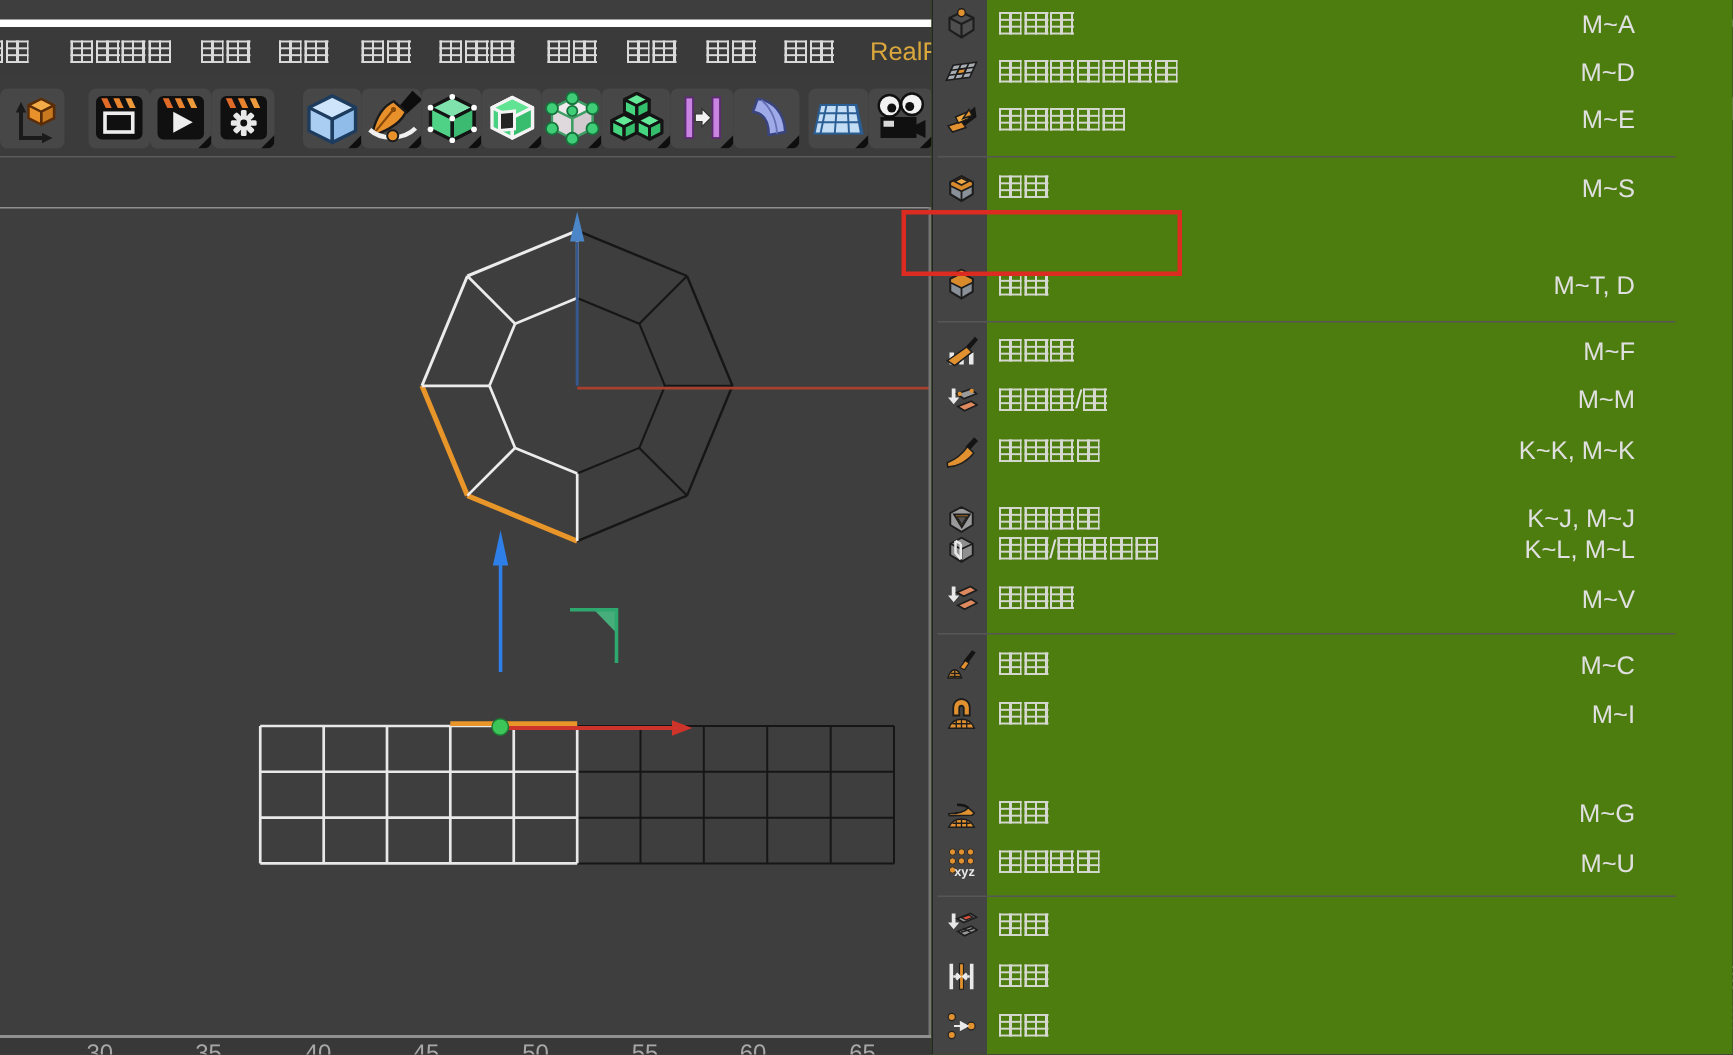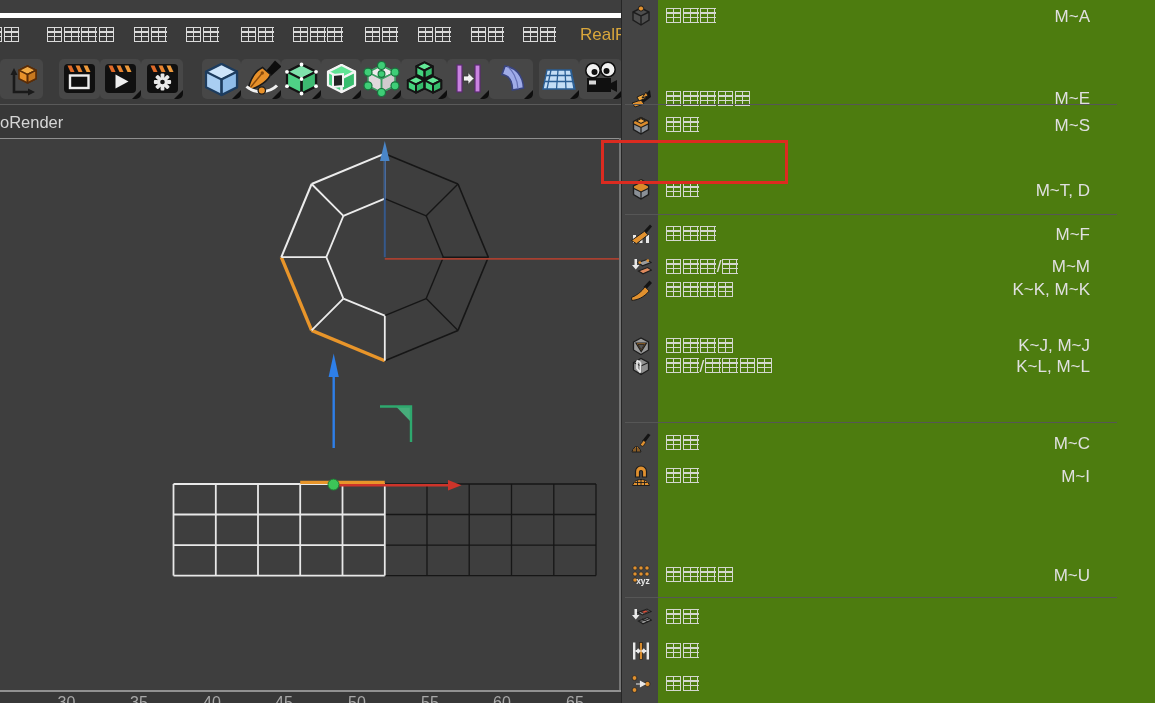--- a/index.html
+++ b/index.html
@@ -256,23 +256,20 @@
           <circle cx="27" cy="10.5" r="7.2" fill="#f2f2f2" stroke="#101010" stroke-width="1.6"></circle>
           <circle cx="13.5" cy="13" r="3" fill="#101010"></circle>
           <circle cx="25.5" cy="12" r="3" fill="#101010"></circle>
           <path d="M6 19 L30 19 L30 24 L36 21 L36 33 L30 30 L30 33 L6 33 Z" fill="#101010"></path>
           <rect x="8" y="21.5" width="7" height="4" fill="#d8d8d8"></rect>
         </svg>
         <span class="notch"></span>
       </div>
     </div>
 <div id="tdiv"></div>
-<div id="labelbar">
-      <span>oRender</span>
-    </div>
 <div id="vp"><svg width="621" height="543" viewBox="0 0 621 543">
         <line x1="384.8" y1="14.7" x2="458.0" y2="45.0" stroke="#161616" stroke-width="1.6"></line>
         <line x1="458.0" y1="45.0" x2="488.3" y2="118.2" stroke="#161616" stroke-width="1.6"></line>
         <line x1="488.3" y1="118.2" x2="458.0" y2="191.4" stroke="#161616" stroke-width="1.6"></line>
         <line x1="458.0" y1="191.4" x2="384.8" y2="221.7" stroke="#161616" stroke-width="1.6"></line>
         <line x1="384.8" y1="221.7" x2="311.6" y2="191.4" stroke="#E8952A" stroke-width="3.4"></line>
         <line x1="311.6" y1="191.4" x2="281.3" y2="118.2" stroke="#E8952A" stroke-width="3.4"></line>
         <line x1="281.3" y1="118.2" x2="311.6" y2="45.0" stroke="#ECECEC" stroke-width="2"></line>
         <line x1="311.6" y1="45.0" x2="384.8" y2="14.7" stroke="#ECECEC" stroke-width="2"></line>
         <line x1="384.8" y1="59.7" x2="426.2" y2="76.8" stroke="#161616" stroke-width="1.4"></line>
@@ -354,21 +351,32 @@
       <div id="mstrip"></div>
 <div class="mrow" style="top:-0.5px">
 <svg class="mic" viewBox="0 0 22 22">
           <path d="M3 7 L11 3 L19 7 L19 15 L11 20 L3 15 Z" fill="#4e4e4e" stroke="#1d1d1d" stroke-width="1.4"></path>
           <path d="M3 7 L11 11 L19 7 M11 11 L11 20" fill="none" stroke="#1d1d1d" stroke-width="1.4"></path>
           <circle cx="11" cy="3.5" r="2.6" fill="#E1912F" stroke="#1d1d1d"></circle>
         </svg>
 <span class="mtx"><i class="cj"></i><i class="cj"></i><i class="cj"></i></span>
         <span class="sc">M~A</span>
       </div>
-<div class="mrow" style="top:82px">
+<div class="mrow" style="top:31.5px">
+<svg class="mic" viewBox="0 0 22 22">
+          <g stroke="#1d1d1d" stroke-width="1.1">
+            <path d="M5.5 6.5 L21 4.5 L16.5 14.5 L1 16.5 Z" fill="#A8ADB3"></path>
+            <path d="M9.2 9.2 L14.3 8.5 L12.8 11.8 L7.7 12.5 Z" fill="#E1912F"></path>
+            <path d="M10.7 5.8 L6.2 15.8 M15.8 5.2 L11.3 15.2 M4 9.8 L19.5 7.8 M2.5 13.2 L18 11.2" fill="none"></path>
+          </g>
+        </svg>
+<span class="mtx"><i class="cj"></i><i class="cj"></i><i class="cj"></i><i class="cj"></i><i class="cj"></i><i class="cj"></i><i class="cj"></i></span>
+        <span class="sc">M~D</span>
+      </div>
+<div class="mrow" style="top:63px">
 <svg class="mic" viewBox="0 0 22 22">
           <path d="M9 12 L20 2 L21 9 L13 15 Z" fill="#141414"></path>
           <path d="M2 15 L11 12 L14 16 L5 19 Z" fill="#E1912F" stroke="#1d1d1d" stroke-width="1"></path>
           <path d="M7 9 L14 6 L16 10 L9 13 Z" fill="#F0A83E" stroke="#1d1d1d" stroke-width="1"></path>
           <path d="M12 10 L16 4 L18 8 Z" fill="#E1912F" stroke="#1d1d1d" stroke-width="1"></path>
         </svg>
 <span class="mtx"><i class="cj"></i><i class="cj"></i><i class="cj"></i><i class="cj"></i><i class="cj"></i></span>
         <span class="sc">M~E</span>
       </div>
 <div class="mrow" style="top:108.5px">
@@ -408,21 +416,21 @@
 <svg class="mic" viewBox="0 0 22 22">
           <path d="M4.5 3 L4.5 9 L2 9 L5.8 13.5 L9.5 9 L7 9 L7 3 Z" fill="#e9e9e9"></path>
           <path d="M8 6.5 L17 3.5 L21 6.5 L12.5 9.8 Z" fill="#9a9a9a" stroke="#1d1d1d" stroke-width="1.1"></path>
           <circle cx="9.8" cy="6.6" r="1.4" fill="#E1912F"></circle>
           <circle cx="17.8" cy="4.6" r="1.4" fill="#E1912F"></circle>
           <path d="M8.5 15 L17.5 11.5 L21.5 14 L13 17.8 Z" fill="#DE8A5E" stroke="#1d1d1d" stroke-width="1.1"></path>
         </svg>
 <span class="mtx"><i class="cj"></i><i class="cj"></i><i class="cj"></i><span class="sl">/</span><i class="cj"></i></span>
         <span class="sc">M~M</span>
       </div>
-<div class="mrow" style="top:273px">
+<div class="mrow" style="top:284px">
 <svg class="mic" viewBox="0 0 22 22">
           <path d="M13.5 8 L19.5 1.5 L22 4 L16.5 10 Z" fill="#141414"></path>
           <path d="M1.5 18.5 C6.5 16.5 11.5 13 15 7.8 L19.2 12 C14 18.5 7 21.2 1.8 21.4 Z" fill="#E1912F" stroke="#1d1d1d" stroke-width="1"></path>
         </svg>
 <span class="mtx"><i class="cj"></i><i class="cj"></i><i class="cj"></i><i class="cj"></i></span>
         <span class="sc">K~K, M~K</span>
       </div>
 <div class="mrow" style="top:329px">
 <svg class="mic" viewBox="0 0 22 22">
           <path d="M3.5 7 L11 3 L18.5 7 L18.5 15 L11 19.5 L3.5 15 Z" fill="#9a9a9a" stroke="#1d1d1d" stroke-width="1.3"></path>
@@ -433,39 +441,59 @@
         <span class="sc">K~J, M~J</span>
       </div>
 <div class="mrow" style="top:349.5px">
 <svg class="mic" viewBox="0 0 22 22">
           <path d="M3.5 7.5 L11 3.5 L18.5 7.5 L18.5 15 L11 19.5 L3.5 15 Z" fill="#8f8f8f" stroke="#1d1d1d" stroke-width="1.3"></path>
           <path d="M3.5 7.5 L11 11 L18.5 7.5 M11 11 L11 19.5" stroke="#1d1d1d" stroke-width="1.1" fill="none"></path>
           <path d="M7 5.6 L7 13.5 L10.5 17.8 M7 5.6 L10.5 7.5 M10.5 7.5 L10.5 17.8" stroke="#e9e9e9" stroke-width="1.7" fill="none"></path>
         </svg>
 <span class="mtx"><i class="cj"></i><i class="cj"></i><span class="sl">/</span><i class="cj"></i><i class="cj"></i><i class="cj"></i><i class="cj"></i></span>
         <span class="sc">K~L, M~L</span>
+      </div>
+<div class="mrow" style="top:382.5px">
+<svg class="mic" viewBox="0 0 22 22">
+          <path d="M4.5 3 L4.5 9 L2 9 L5.8 13.5 L9.5 9 L7 9 L7 3 Z" fill="#e9e9e9"></path>
+          <path d="M8 7 L17 3 L21 5.5 L12.5 9.5 Z" fill="#DE8A5E" stroke="#1d1d1d" stroke-width="1.1"></path>
+          <path d="M8.5 15.5 L17.5 11.5 L21.5 14 L13 18.2 Z" fill="#DE8A5E" stroke="#1d1d1d" stroke-width="1.1"></path>
+        </svg>
+<span class="mtx"><i class="cj"></i><i class="cj"></i><i class="cj"></i></span>
+        <span class="sc">M~V</span>
       </div>
 <div class="mrow" style="top:426.5px">
 <svg class="mic" viewBox="0 0 22 22">
           <path d="M12 9 L18 1.5 L20.5 3 L15 10.5 Z" fill="#141414"></path>
           <path d="M10 13 L13.5 8.5 L16 10 L13 14.5 Z" fill="#E1912F" stroke="#1d1d1d" stroke-width="0.8"></path>
           <path d="M2 20 L11 20 C10 16.5 8.5 14.5 6.5 14.5 C4.5 14.5 2.8 17 2 20 Z" fill="#E1912F" stroke="#1d1d1d" stroke-width="1"></path>
           <path d="M4 17 L9.5 17 M6.5 14.5 L6.5 20 M3 19 L10.5 19" stroke="#1d1d1d" stroke-width="0.9" fill="none"></path>
         </svg>
 <span class="mtx"><i class="cj"></i><i class="cj"></i></span>
         <span class="sc">M~C</span>
       </div>
 <div class="mrow" style="top:459.5px">
 <svg class="mic" viewBox="0 0 22 22">
           <path d="M5.5 12 L5.5 6.5 A5.5 5.5 0 0 1 16.5 6.5 L16.5 12 L12.5 12 L12.5 7 A1.5 1.5 0 0 0 9.5 7 L9.5 12 Z" fill="#E1912F" stroke="#1d1d1d" stroke-width="1.2"></path>
           <path d="M2.5 20.5 L19.5 20.5 C18 16.5 15.5 14.5 11 14.5 C6.5 14.5 4 16.5 2.5 20.5 Z" fill="#E1912F" stroke="#1d1d1d" stroke-width="1"></path>
           <path d="M5 17.5 L17 17.5 M11 14.5 L11 20.5 M7.5 15.5 L7.5 20.5 M14.5 15.5 L14.5 20.5" stroke="#1d1d1d" stroke-width="0.9" fill="none"></path>
         </svg>
 <span class="mtx"><i class="cj"></i><i class="cj"></i></span>
         <span class="sc">M~I</span>
+      </div>
+<div class="mrow" style="top:525.5px">
+<svg class="mic" viewBox="0 0 22 22">
+          <path d="M2.5 11.5 C8 11.5 13 10.5 15.5 7.5 L19.5 11 L18 12.5 L3 12.8 Z" fill="#E1912F" stroke="#1d1d1d" stroke-width="1.1"></path>
+          <path d="M8 5.5 C11 5.5 14 6 15.5 7.5" stroke="#141414" stroke-width="1.6" fill="none"></path>
+          <circle cx="7.5" cy="11" r="0.9" fill="#1d1d1d"></circle>
+          <path d="M2.5 20.5 L19.5 20.5 C18 17 15.5 15 11 15 C6.5 15 4 17 2.5 20.5 Z" fill="#E1912F" stroke="#1d1d1d" stroke-width="1"></path>
+          <path d="M5 17.8 L17 17.8 M11 15 L11 20.5 M7.5 16 L7.5 20.5 M14.5 16 L14.5 20.5" stroke="#1d1d1d" stroke-width="0.9" fill="none"></path>
+        </svg>
+<span class="mtx"><i class="cj"></i><i class="cj"></i></span>
+        <span class="sc">M~G</span>
       </div>
 <div class="mrow" style="top:558.5px">
 <svg class="mic" viewBox="0 0 22 22">
           <g fill="#E1912F" stroke="#222" stroke-width="0.6">
             <circle cx="5" cy="4" r="2.1"></circle>
             <circle cx="11" cy="4" r="2.1"></circle>
             <circle cx="17" cy="4" r="2.1"></circle>
             <circle cx="5" cy="10" r="2.1"></circle>
             <circle cx="11" cy="10" r="2.1"></circle>
             <circle cx="17" cy="10" r="2.1"></circle>

